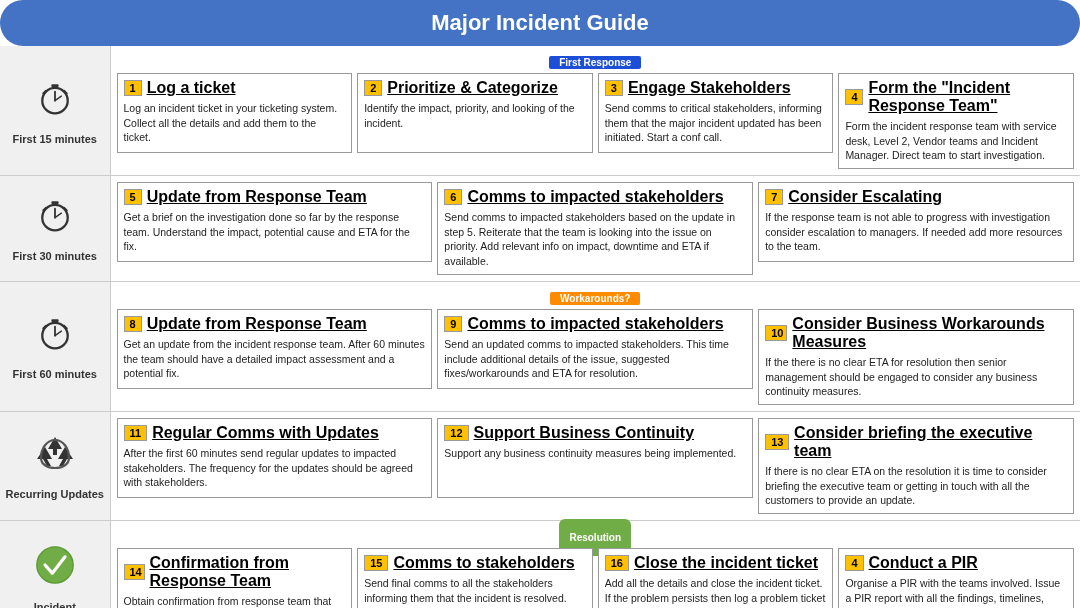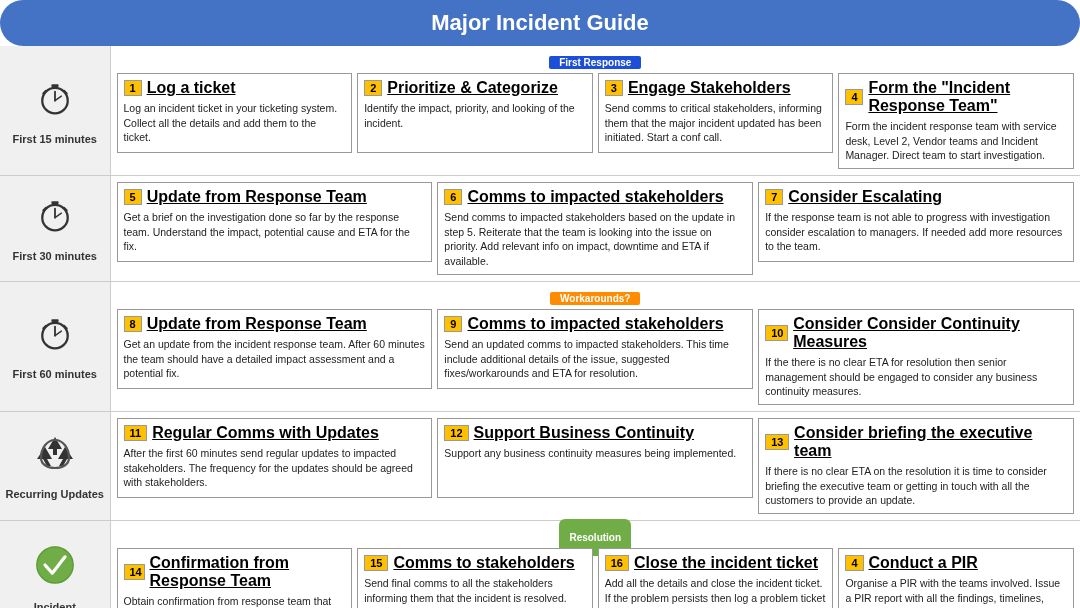--- a/index.html
+++ b/index.html
@@ -294,21 +294,21 @@
       <div class="card-header">
         <span class="card-number">9</span>
         <span class="card-title">Comms to impacted stakeholders</span>
       </div>
       <div class="card-body">Send an updated comms to impacted stakeholders. This time include additional details of the issue, suggested fixes/workarounds and ETA for resolution.</div>
     </div>
 
     <div class="card">
       <div class="card-header">
         <span class="card-number">10</span>
-        <span class="card-title">Consider Consider Continuity Measures</span>
+        <span class="card-title">Consider Business Workarounds Measures</span>
       </div>
       <div class="card-body">If the there is no clear ETA for resolution then senior management should be engaged to consider any business continuity measures.</div>
     </div>
 
     </div>
   </td>
       </tr>
       <tr class="row-section">
         <td class="icon-cell">
           <div class="icon-wrap">

